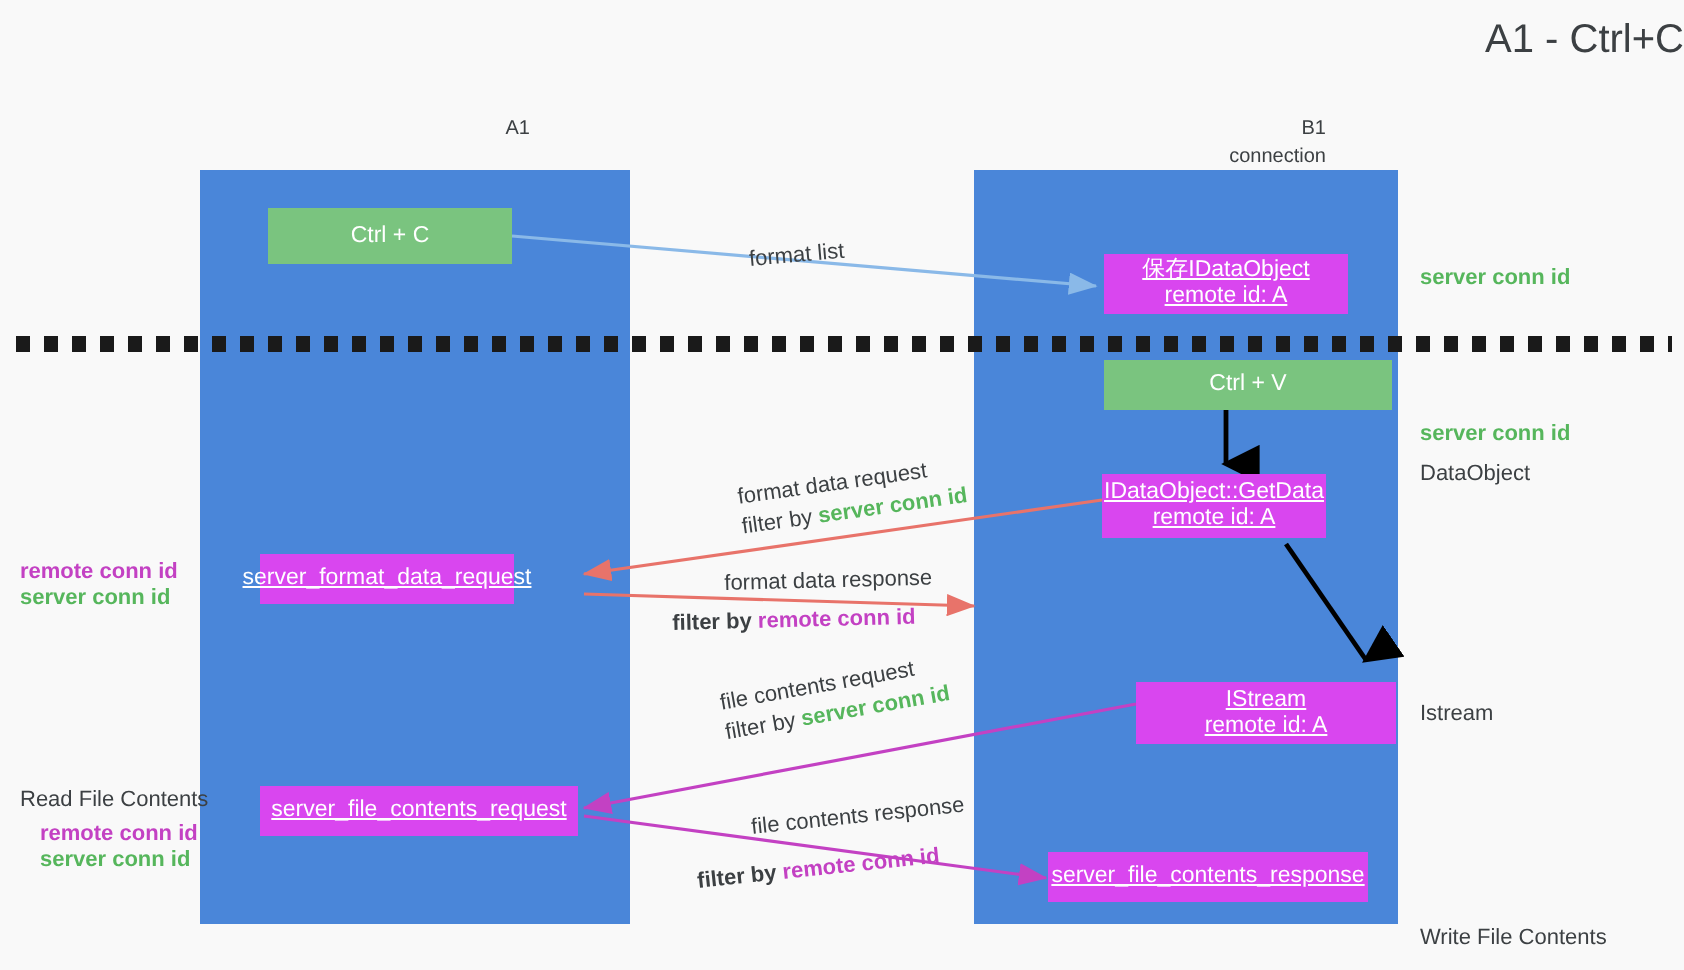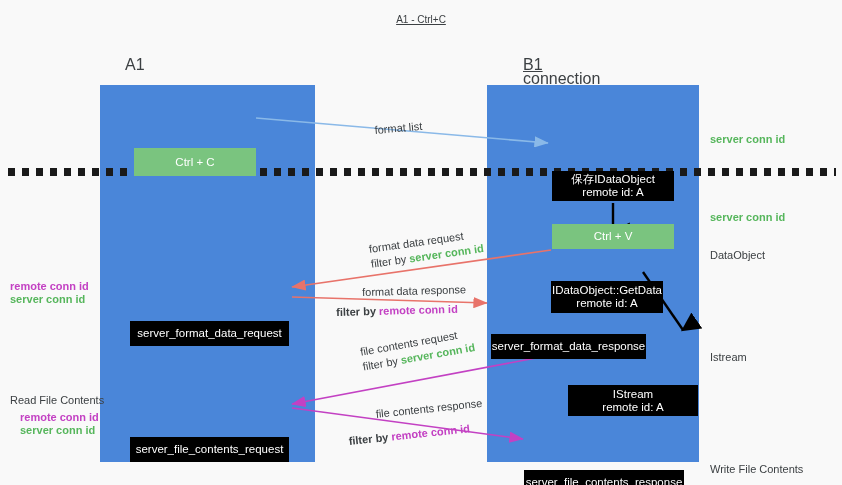--- a/index.html
+++ b/index.html
@@ -10,41 +10,40 @@
     font-family: "Liberation Sans", sans-serif;
     position: relative;
     overflow: hidden;
     color: #3c4043;
   }
   #stage { position:absolute; inset:0; }
 
   
   .title {
     position:absolute; left:0; right:0; top:10px;
-    text-align:center; font-size:10px; line-height:20px; color:#3c4043;text-decoration:underline;
+    text-align:right; font-size:20px; line-height:20px; color:#3c4043;
   }
 
   
   .col-head {
-    position:absolute; text-align:left; font-size:16px;
+    position:absolute; text-align:right; font-size:10px;
     line-height:14px; color:#3c4043;
   }
 
   
   .lane { position:absolute; background:#4a86d9; }
 
   
   .box {
     position:absolute; display:flex; align-items:center; justify-content:center;
     text-align:center; color:#ffffff; font-size:11.5px; line-height:13px;
     padding:2px 4px;
-    margin-top:44px;
   }
   .box.green  { background:#7ac47f; }
-  .box.orange { background:#000000; }
+  .box.orange { background:#d946ef;text-decoration:underline; }
   .box .ml { white-space:pre-line; }
 
   
   svg.overlay { position:absolute; left:0; top:0; width:842px; height:485px; pointer-events:none; }
 
   
   .lbl { position:absolute; font-size:11px; line-height:14px; white-space:nowrap; }
   .lbl.green  { color:#56b65c; font-weight:bold; }
   .lbl.purple { color:#c341c3; font-weight:bold; }
   .lbl.dark   { color:#3c4043; }
@@ -60,21 +59,21 @@
 
 <div id="stage">
 
   <div class="title">
     <div>A1 - Ctrl+C</div>
   </div>
 
   <div class="col-head" style="left:125px; top:58px; width:140px;">
     <div>A1</div>
   </div>
-  <div class="col-head" style="left:523px; top:58px; width:140px;text-decoration:underline;">
+  <div class="col-head" style="left:523px; top:58px; width:140px;">
     <div>B1</div>
     <div>connection</div>
   </div>
 
   <div class="lane" style="left:100px; top:85px; width:215px; height:377px;"></div>
   <div class="lane" style="left:487px; top:85px; width:212px; height:377px;"></div>
 
   <svg class="overlay" viewBox="0 0 842 485" xmlns="http://www.w3.org/2000/svg">
     <defs>
       <marker id="ah-blue" markerWidth="9" markerHeight="7" refX="8.5" refY="3.5" orient="auto">
@@ -105,60 +104,57 @@
 
     <line x1="568" y1="352" x2="292" y2="404" stroke="#c341c3" stroke-width="1.6" marker-end="url(#ah-mag)"></line>
 
     <line x1="292" y1="408" x2="523" y2="439" stroke="#c341c3" stroke-width="1.6" marker-end="url(#ah-mag)"></line>
   </svg>
 
   <div class="box green" style="left:134px; top:104px; width:122px; height:28px;">
     <span class="ml">Ctrl + C</span>
   </div>
 
-  <div class="box orange" style="left:130px; top:277px; width:159px; height:25px;">
+  <div class="box orange" style="left:130px; top:277px; width:127px; height:25px;">
     <span class="ml">server_format_data_request</span>
   </div>
 
   <div class="box orange" style="left:130px; top:393px; width:159px; height:25px;">
     <span class="ml">server_file_contents_request</span>
   </div>
 
   <div class="box orange" style="left:552px; top:127px; width:122px; height:30px;">
     <span class="ml">保存IDataObject
 remote id: A</span>
   </div>
 
-  <div class="box green" style="left:552px; top:180px; width:122px; height:25px;">
+  <div class="box green" style="left:552px; top:180px; width:144px; height:25px;">
     <span class="ml">Ctrl + V</span>
   </div>
 
   <div class="box orange" style="left:551px; top:237px; width:112px; height:32px;">
     <span class="ml">IDataObject::GetData
 remote id: A</span>
   </div>
 
-  <div class="box orange" style="left:491px; top:290px; width:155px; height:25px;">
-    <span class="ml">server_format_data_response</span>
-  </div>
 
   <div class="box orange" style="left:568px; top:341px; width:130px; height:31px;">
     <span class="ml">IStream
 remote id: A</span>
   </div>
 
   <div class="box orange" style="left:524px; top:426px; width:160px; height:25px;justify-content:center;">
     <span class="ml">server_file_contents_response</span>
   </div>
 
   <div class="lbl green" style="left:710px; top:132px;">server conn id</div>
 
   <div class="lbl green" style="left:710px; top:210px;">server conn id</div>
 
-  <div class="lbl dark" style="left:710px; top:248px;">DataObject</div>
+  <div class="lbl dark" style="left:710px; top:230px;">DataObject</div>
 
   <div class="lbl dark" style="left:710px; top:350px;">Istream</div>
 
   <div class="lbl dark" style="left:710px; top:431px;margin-top:31px;">Write File Contents</div>
 
   <div class="lbl purple" style="left:10px; top:279px;">remote conn id</div>
   <div class="lbl green" style="left:10px; top:292px;">server conn id</div>
 
   <div class="lbl dark" style="left:10px; top:393px;">Read File Contents</div>
   <div class="lbl purple" style="left:20px; top:410px;">remote conn id</div>

